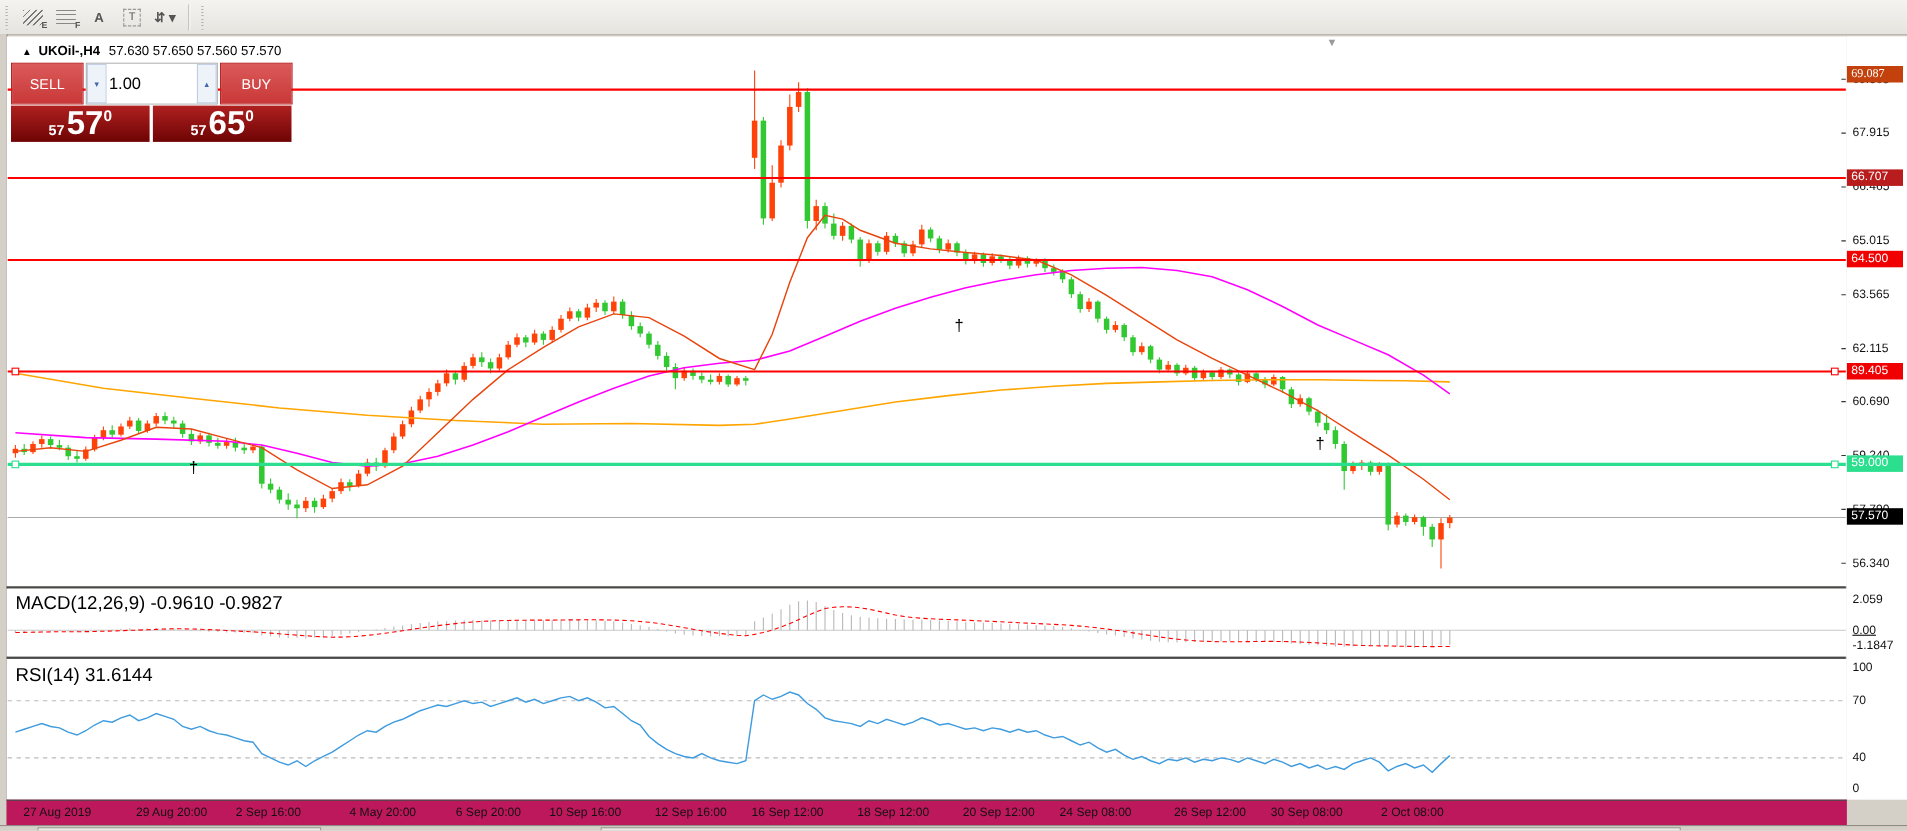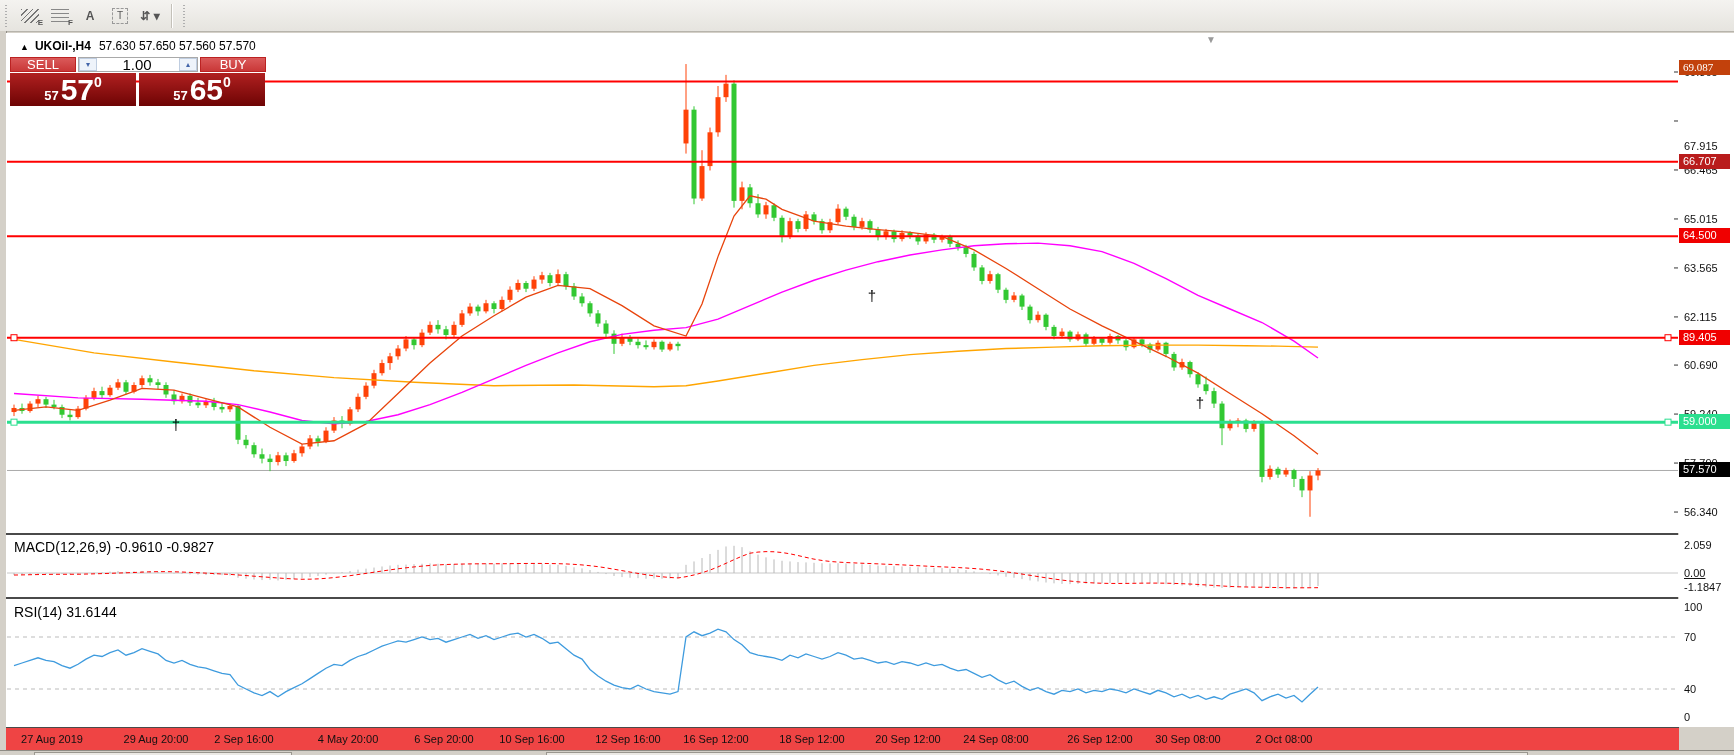--- a/index.html
+++ b/index.html
@@ -18,35 +18,35 @@
   .icon-lines .sub{position:absolute;right:-4px;bottom:-4px;font-size:8px;font-weight:bold;color:#555;}
   .diag{background:repeating-linear-gradient(135deg,#777 0 1px,transparent 1px 4px);}
   .dots{background:repeating-linear-gradient(#888 0 1px,transparent 1px 4px);}
   .boxT{border:1px dashed #999;font-size:10px;color:#555;display:flex;align-items:center;justify-content:center;width:14px;height:14px;}
   #leftedge{position:absolute;left:0;top:31px;width:6px;height:724px;background:#D4D0C8;border-right:1px solid #8F8C85;}
   svg{position:absolute;display:block;}
   .sepline{position:absolute;left:6px;width:1672px;background:#4A4A4A;}
   #price-axis{position:absolute;left:1679px;top:33px;width:55px;height:694px;background:#fff;font-size:11px;color:#111;}
   .ptick{position:absolute;left:5px;height:14px;line-height:14px;}
   .plabel{position:absolute;left:0px;height:15px;line-height:15px;color:#fff;padding:0 3px 0 4px;min-width:44px;}
-  #date-axis{position:absolute;left:6px;top:727px;width:1673px;height:23px;background:#ef4444;border-top:1px solid #4A4A4A;font-size:11px;color:#111;}
+  #date-axis{position:absolute;left:6px;top:727px;width:1673px;height:23px;background:#be185d;border-top:1px solid #4A4A4A;font-size:11px;color:#111;}
   .dlabel{position:absolute;top:5px;transform:translateX(-50%);white-space:nowrap;}
   #symbol-line{position:absolute;left:20px;top:39px;font-size:12px;color:#000;}
   #symbol-line .tri{font-size:9px;margin-right:6px;}
   #symbol-line b{font-weight:bold;margin-right:8px;}
-  .indlabel{position:absolute;font-size:14px;color:#000;}
+  .indlabel{position:absolute;font-size:17px;color:#000;}
   #annotation{position:absolute;font-weight:bold;white-space:nowrap;letter-spacing:1px;}
   #shift-arrow{position:absolute;left:1206px;top:34px;color:#9A9A9A;font-size:10px;}
   
   #trade-panel{position:absolute;left:10px;top:57px;width:256px;}
-  .tp-row1{display:flex;height:15px;}
+  .tp-row1{display:flex;height:38px;}
   .btn-side{width:66px;background:linear-gradient(#DB5A5A,#C93838);color:#fff;border:1px solid #B22;font-size:13px;
     display:flex;align-items:center;justify-content:center;cursor:pointer;}
   .spin{flex:1;display:flex;border:1px solid #A9A9A9;background:#fff;margin:0 2px;}
-  .spin input{flex:1;border:0;outline:none;text-align:center;font-size:15px;width:60px;font-family:"Liberation Sans",sans-serif;padding-right:4px;}
+  .spin input{flex:1;border:0;outline:none;text-align:left;font-size:15px;width:60px;font-family:"Liberation Sans",sans-serif;padding-right:4px;}
   .spin button{width:18px;border:1px solid #BFCDE0;background:#Eef3fa;color:#4466AA;font-size:8px;cursor:pointer;}
   .tp-row2{display:flex;height:33px;margin-top:1px;}
   .tp-price{width:126px;background:linear-gradient(#B02020,#6E0404);color:#fff;display:flex;align-items:flex-end;justify-content:center;cursor:pointer;padding-bottom:1px;}
   .tp-price.sellp{margin-right:3px;}
   .tp-price .small{font-size:13px;font-weight:bold;margin-bottom:2px;}
   .tp-price .big{font-size:30px;font-weight:bold;line-height:30px;margin-left:2px;}
   .tp-price .sup{font-size:14px;font-weight:bold;align-self:flex-start;margin-top:1px;}
   
   #bottom-strip{position:absolute;left:0;top:750px;width:1734px;height:5px;background:#D4D0C8;border-top:1px solid #8F8C85;}
   .btab{position:absolute;top:1px;height:6px;background:#ECEAE5;border:1px solid #9A978F;}
@@ -648,21 +648,21 @@
     <span>MACD(12,26,9)</span> <span>-0.9610 -0.9827</span>
   </div>
   <div class="indlabel" style="left:14px;top:604px;">
     <span>RSI(14)</span> <span>31.6144</span>
   </div>
 
   <div id="shift-arrow">▼</div>
 
   <div id="price-axis">
       <div class="ptick" style="top: 32px;">69.365</div>
-      <div class="ptick" style="top: 80.9868px; margin-top: 25px;">67.915</div>
+      <div class="ptick" style="top: 80.9868px;">67.915</div>
       <div class="ptick" style="top: 129.974px;">66.465</div>
       <div class="ptick" style="top: 178.96px;">65.015</div>
       <div class="ptick" style="top: 227.947px;">63.565</div>
       <div class="ptick" style="top: 276.934px;">62.115</div>
       <div class="ptick" style="top: 325.076px;">60.690</div>
       <div class="ptick" style="top: 374.063px;">59.240</div>
       <div class="ptick" style="top: 423.05px;">57.790</div>
       <div class="ptick" style="top: 472.037px;">56.340</div>
       <div class="plabel" style="top: 27px; background: #c2410c; font-family: Liberation Serif, serif;">69.087</div>
       <div class="plabel" style="top: 120.798px; background: #b91c1c;">66.707</div>

